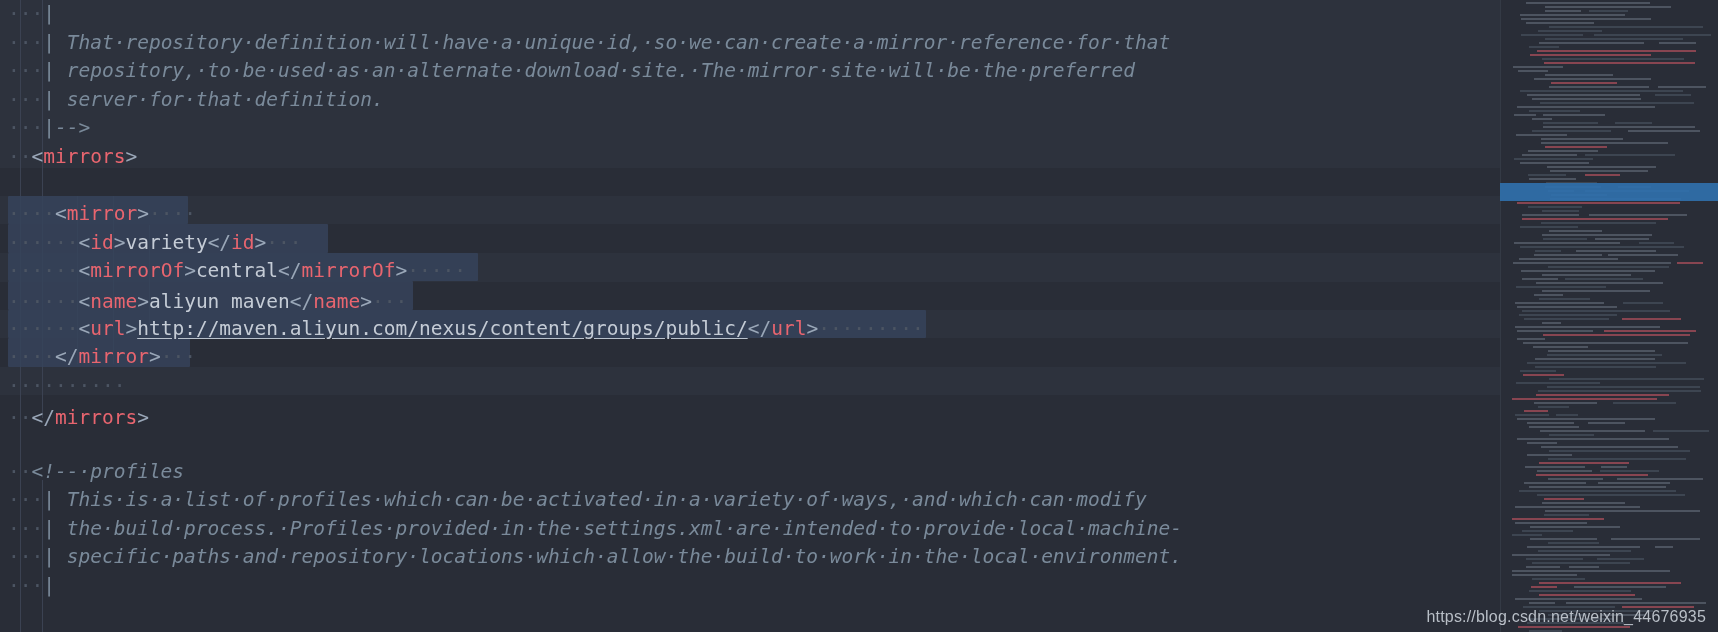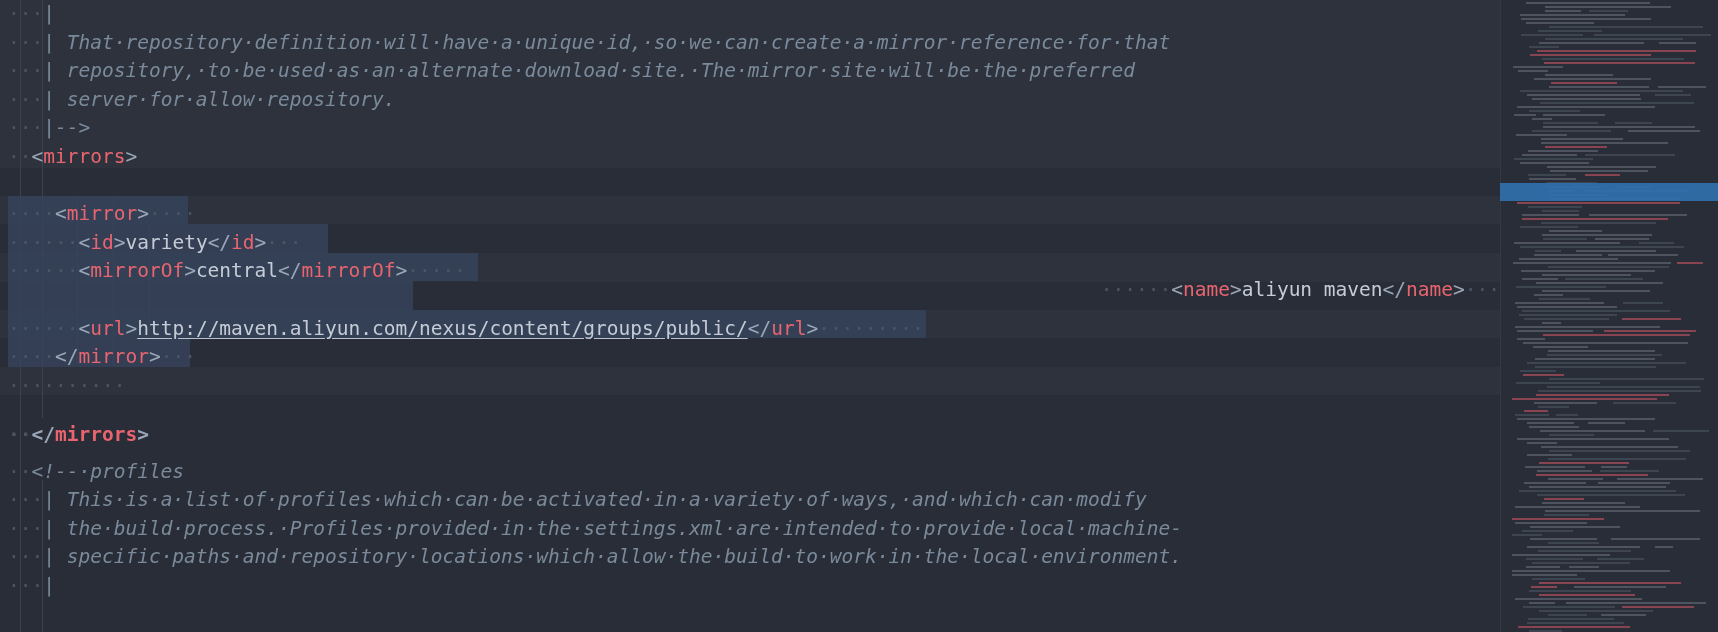--- a/index.html
+++ b/index.html
@@ -139,32 +139,32 @@
     <div class="sel" style="left:8px;  top:224px; width:320px; height:29px;"></div>
     <div class="sel" style="left:8px;  top:253px; width:470px; height:28px;"></div>
     <div class="sel" style="left:8px;  top:281px; width:405px; height:29px;"></div>
     <div class="sel" style="left:8px;  top:310px; width:918px; height:28px;"></div>
     <div class="sel" style="left:8px;  top:338px; width:182px; height:29px;"></div>
 
     <div id="lines" style="position:absolute;left:0;top:0;width:1500px;">
         <div class="line" style="position: absolute; left: 0px; top: 0px; width: 1500px;"><span class="linebody"><span class="ws">···</span><span class="cmt">|</span></span></div>
         <div class="line" style="position: absolute; left: 0px; top: 28.6px; width: 1500px;"><span class="linebody"><span class="ws">···</span><span class="cmt">| That·repository·definition·will·have·a·unique·id,·so·we·can·create·a·mirror·reference·for·that</span></span></div>
         <div class="line" style="position: absolute; left: 0px; top: 57.2px; width: 1500px;"><span class="linebody"><span class="ws">···</span><span class="cmt">| repository,·to·be·used·as·an·alternate·download·site.·The·mirror·site·will·be·the·preferred</span></span></div>
-        <div class="line" style="position: absolute; left: 0px; top: 85.8px; width: 1500px;"><span class="linebody"><span class="ws">···</span><span class="cmt">| server·for·allow·repository.</span></span></div>
+        <div class="line" style="position: absolute; left: 0px; top: 85.8px; width: 1500px;"><span class="linebody"><span class="ws">···</span><span class="cmt">| server·for·that·definition.</span></span></div>
         <div class="line" style="position: absolute; left: 0px; top: 114.4px; width: 1500px;"><span class="linebody"><span class="ws">···</span><span class="cmt">|--&gt;</span></span></div>
         <div class="line" style="position: absolute; left: 0px; top: 143px; width: 1500px;"><span class="linebody"><span class="ws">··</span><span class="brk">&lt;</span><span class="tag">mirrors</span><span class="brk">&gt;</span></span></div>
         <div class="line" style="position: absolute; left: 0px; top: 171.6px; width: 1500px;"><span class="linebody"></span></div>
         <div class="line" style="position: absolute; left: 0px; top: 200.2px; width: 1500px;"><span class="linebody"><span class="ws">····</span><span class="brk">&lt;</span><span class="tag">mirror</span><span class="brk">&gt;</span><span class="ws">····</span></span></div>
         <div class="line" style="position: absolute; left: 0px; top: 228.8px; width: 1500px;"><span class="linebody"><span class="ws">······</span><span class="brk">&lt;</span><span class="tag">id</span><span class="brk">&gt;</span><span class="txt">variety</span><span class="brk">&lt;/</span><span class="tag">id</span><span class="brk">&gt;</span><span class="ws">···</span></span></div>
         <div class="line" style="position: absolute; left: 0px; top: 257.4px; width: 1500px;"><span class="linebody"><span class="ws">······</span><span class="brk">&lt;</span><span class="tag">mirrorOf</span><span class="brk">&gt;</span><span class="txt">central</span><span class="brk">&lt;/</span><span class="tag">mirrorOf</span><span class="brk">&gt;</span><span class="ws">·····</span></span></div>
-        <div class="line" style="position: absolute; left: 0px; top: 276px; width: 1500px; text-align: right;"><span class="linebody"><span class="ws">······</span><span class="brk">&lt;</span><span class="tag">name</span><span class="brk">&gt;</span><span class="txt">aliyun maven</span><span class="brk">&lt;/</span><span class="tag">name</span><span class="brk">&gt;</span><span class="ws">···</span></span></div>
+        <div class="line" style="position: absolute; left: 0px; top: 288px; width: 1500px;"><span class="linebody"><span class="ws">······</span><span class="brk">&lt;</span><span class="tag">name</span><span class="brk">&gt;</span><span class="txt">aliyun maven</span><span class="brk">&lt;/</span><span class="tag">name</span><span class="brk">&gt;</span><span class="ws">···</span></span></div>
         <div class="line" style="position: absolute; left: 0px; top: 314.6px; width: 1500px;"><span class="linebody"><span class="ws">······</span><span class="brk">&lt;</span><span class="tag">url</span><span class="brk">&gt;</span><span class="link">http://maven.aliyun.com/nexus/content/groups/public/</span><span class="brk">&lt;/</span><span class="tag">url</span><span class="brk">&gt;</span><span class="ws">·········</span></span></div>
         <div class="line" style="position: absolute; left: 0px; top: 343.2px; width: 1500px;"><span class="linebody"><span class="ws">····</span><span class="brk">&lt;/</span><span class="tag">mirror</span><span class="brk">&gt;</span><span class="ws">···</span></span></div>
         <div class="line" style="position: absolute; left: 0px; top: 371.8px; width: 1500px;"><span class="linebody"><span class="ws">·····</span><span class="ws">·····</span></span></div>
-        <div class="line" style="position: absolute; left: 0px; top: 421px; width: 1500px; font-weight: bold;"><span class="linebody"><span class="ws">··</span><span class="brk">&lt;/</span><span class="tag">mirrors</span><span class="brk">&gt;</span></span></div>
+        <div class="line" style="position: absolute; left: 0px; top: 404px; width: 1500px;"><span class="linebody"><span class="ws">··</span><span class="brk">&lt;/</span><span class="tag">mirrors</span><span class="brk">&gt;</span></span></div>
         <div class="line" style="position: absolute; left: 0px; top: 429px; width: 1500px;"><span class="linebody"></span></div>
         <div class="line" style="position: absolute; left: 0px; top: 457.6px; width: 1500px;"><span class="linebody"><span class="ws">··</span><span class="cmt">&lt;!--·profiles</span></span></div>
         <div class="line" style="position: absolute; left: 0px; top: 486.2px; width: 1500px;"><span class="linebody"><span class="ws">···</span><span class="cmt">| This·is·a·list·of·profiles·which·can·be·activated·in·a·variety·of·ways,·and·which·can·modify</span></span></div>
         <div class="line" style="position: absolute; left: 0px; top: 514.8px; width: 1500px;"><span class="linebody"><span class="ws">···</span><span class="cmt">| the·build·process.·Profiles·provided·in·the·settings.xml·are·intended·to·provide·local·machine-</span></span></div>
         <div class="line" style="position: absolute; left: 0px; top: 543.4px; width: 1500px;"><span class="linebody"><span class="ws">···</span><span class="cmt">| specific·paths·and·repository·locations·which·allow·the·build·to·work·in·the·local·environment.</span></span></div>
         <div class="line" style="position: absolute; left: 0px; top: 572px; width: 1500px;"><span class="linebody"><span class="ws">···</span><span class="cmt">|</span></span></div>
       </div>
   </div>
 
   <div id="minimap">
@@ -363,13 +363,14 @@
         <div class="mm-row dim" style="top: 614px; left: 48px; width: 39px;"></div>
         <div class="mm-row" style="top: 614px; left: 101px; width: 45px;"></div>
         <div class="mm-row dim" style="top: 618px; left: 28px; width: 86px;"></div>
         <div class="mm-row dim" style="top: 622px; left: 27px; width: 97px;"></div>
         <div class="mm-row kw" style="top: 626px; left: 18px; width: 112px;"></div>
         <div class="mm-row dim" style="top: 630px; left: 29px; width: 33px;"></div>
       </div>
     <div class="mm-view" style="top:183px;height:18px;"></div>
   </div>
 
+  <div id="watermark">https://blog.csdn.net/weixin_44676935</div>
 </div>
 
 </body></html>

